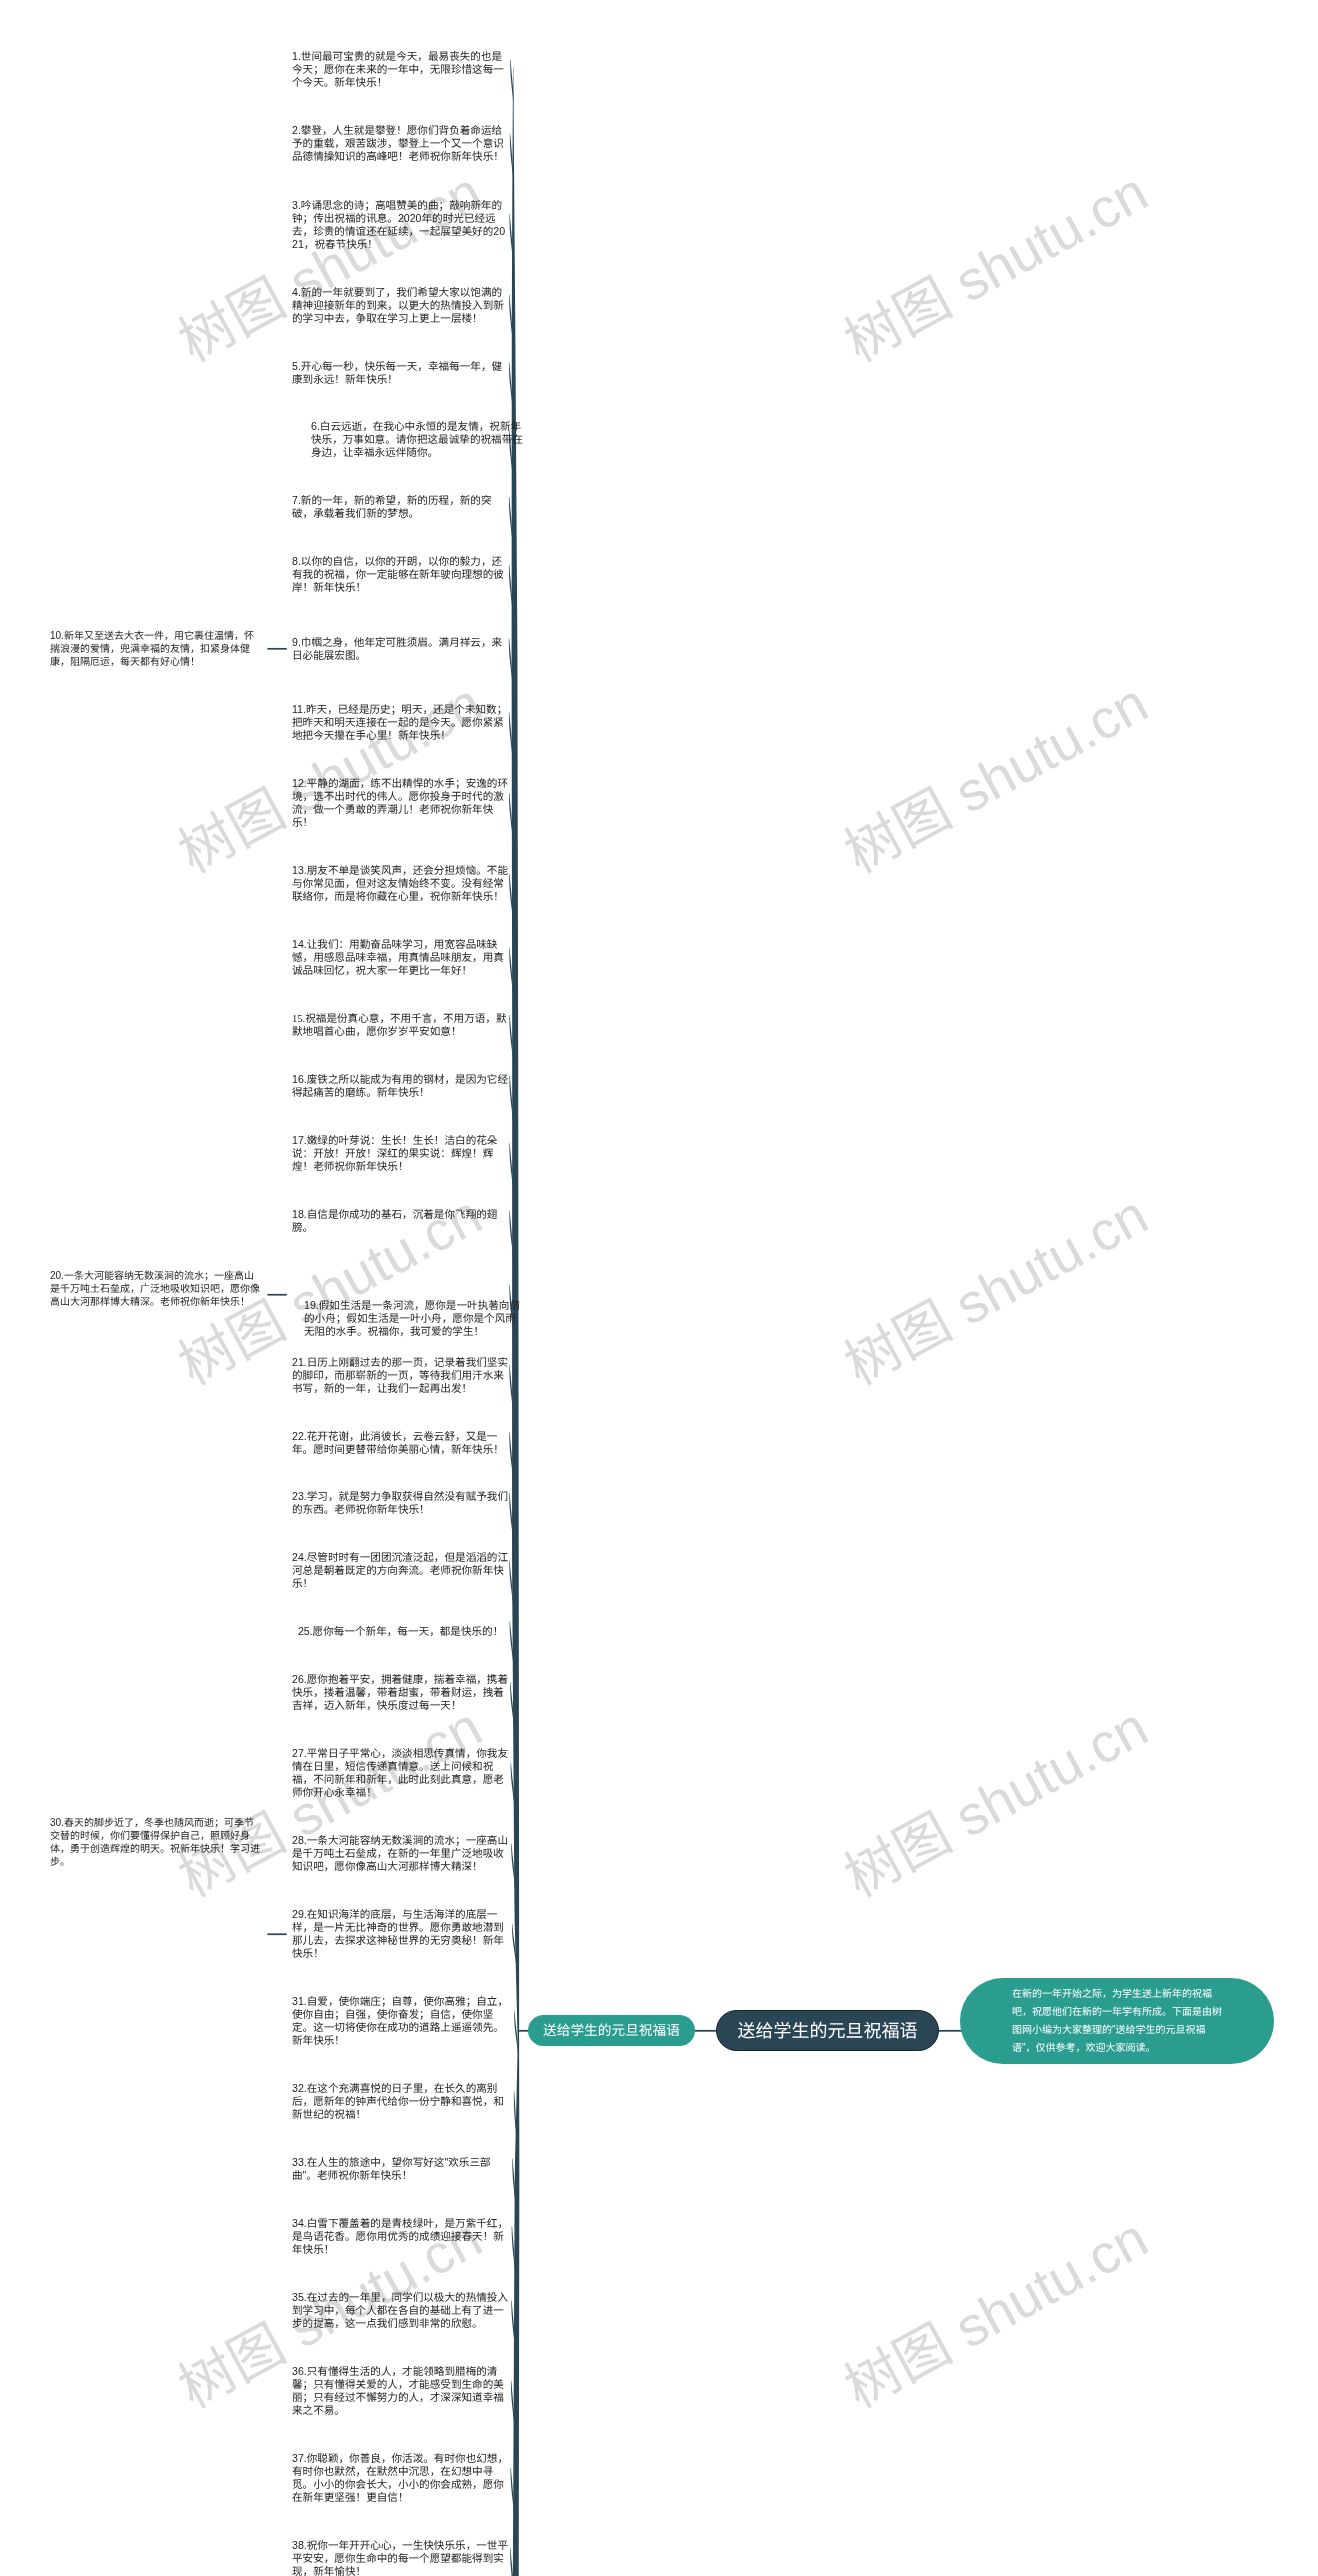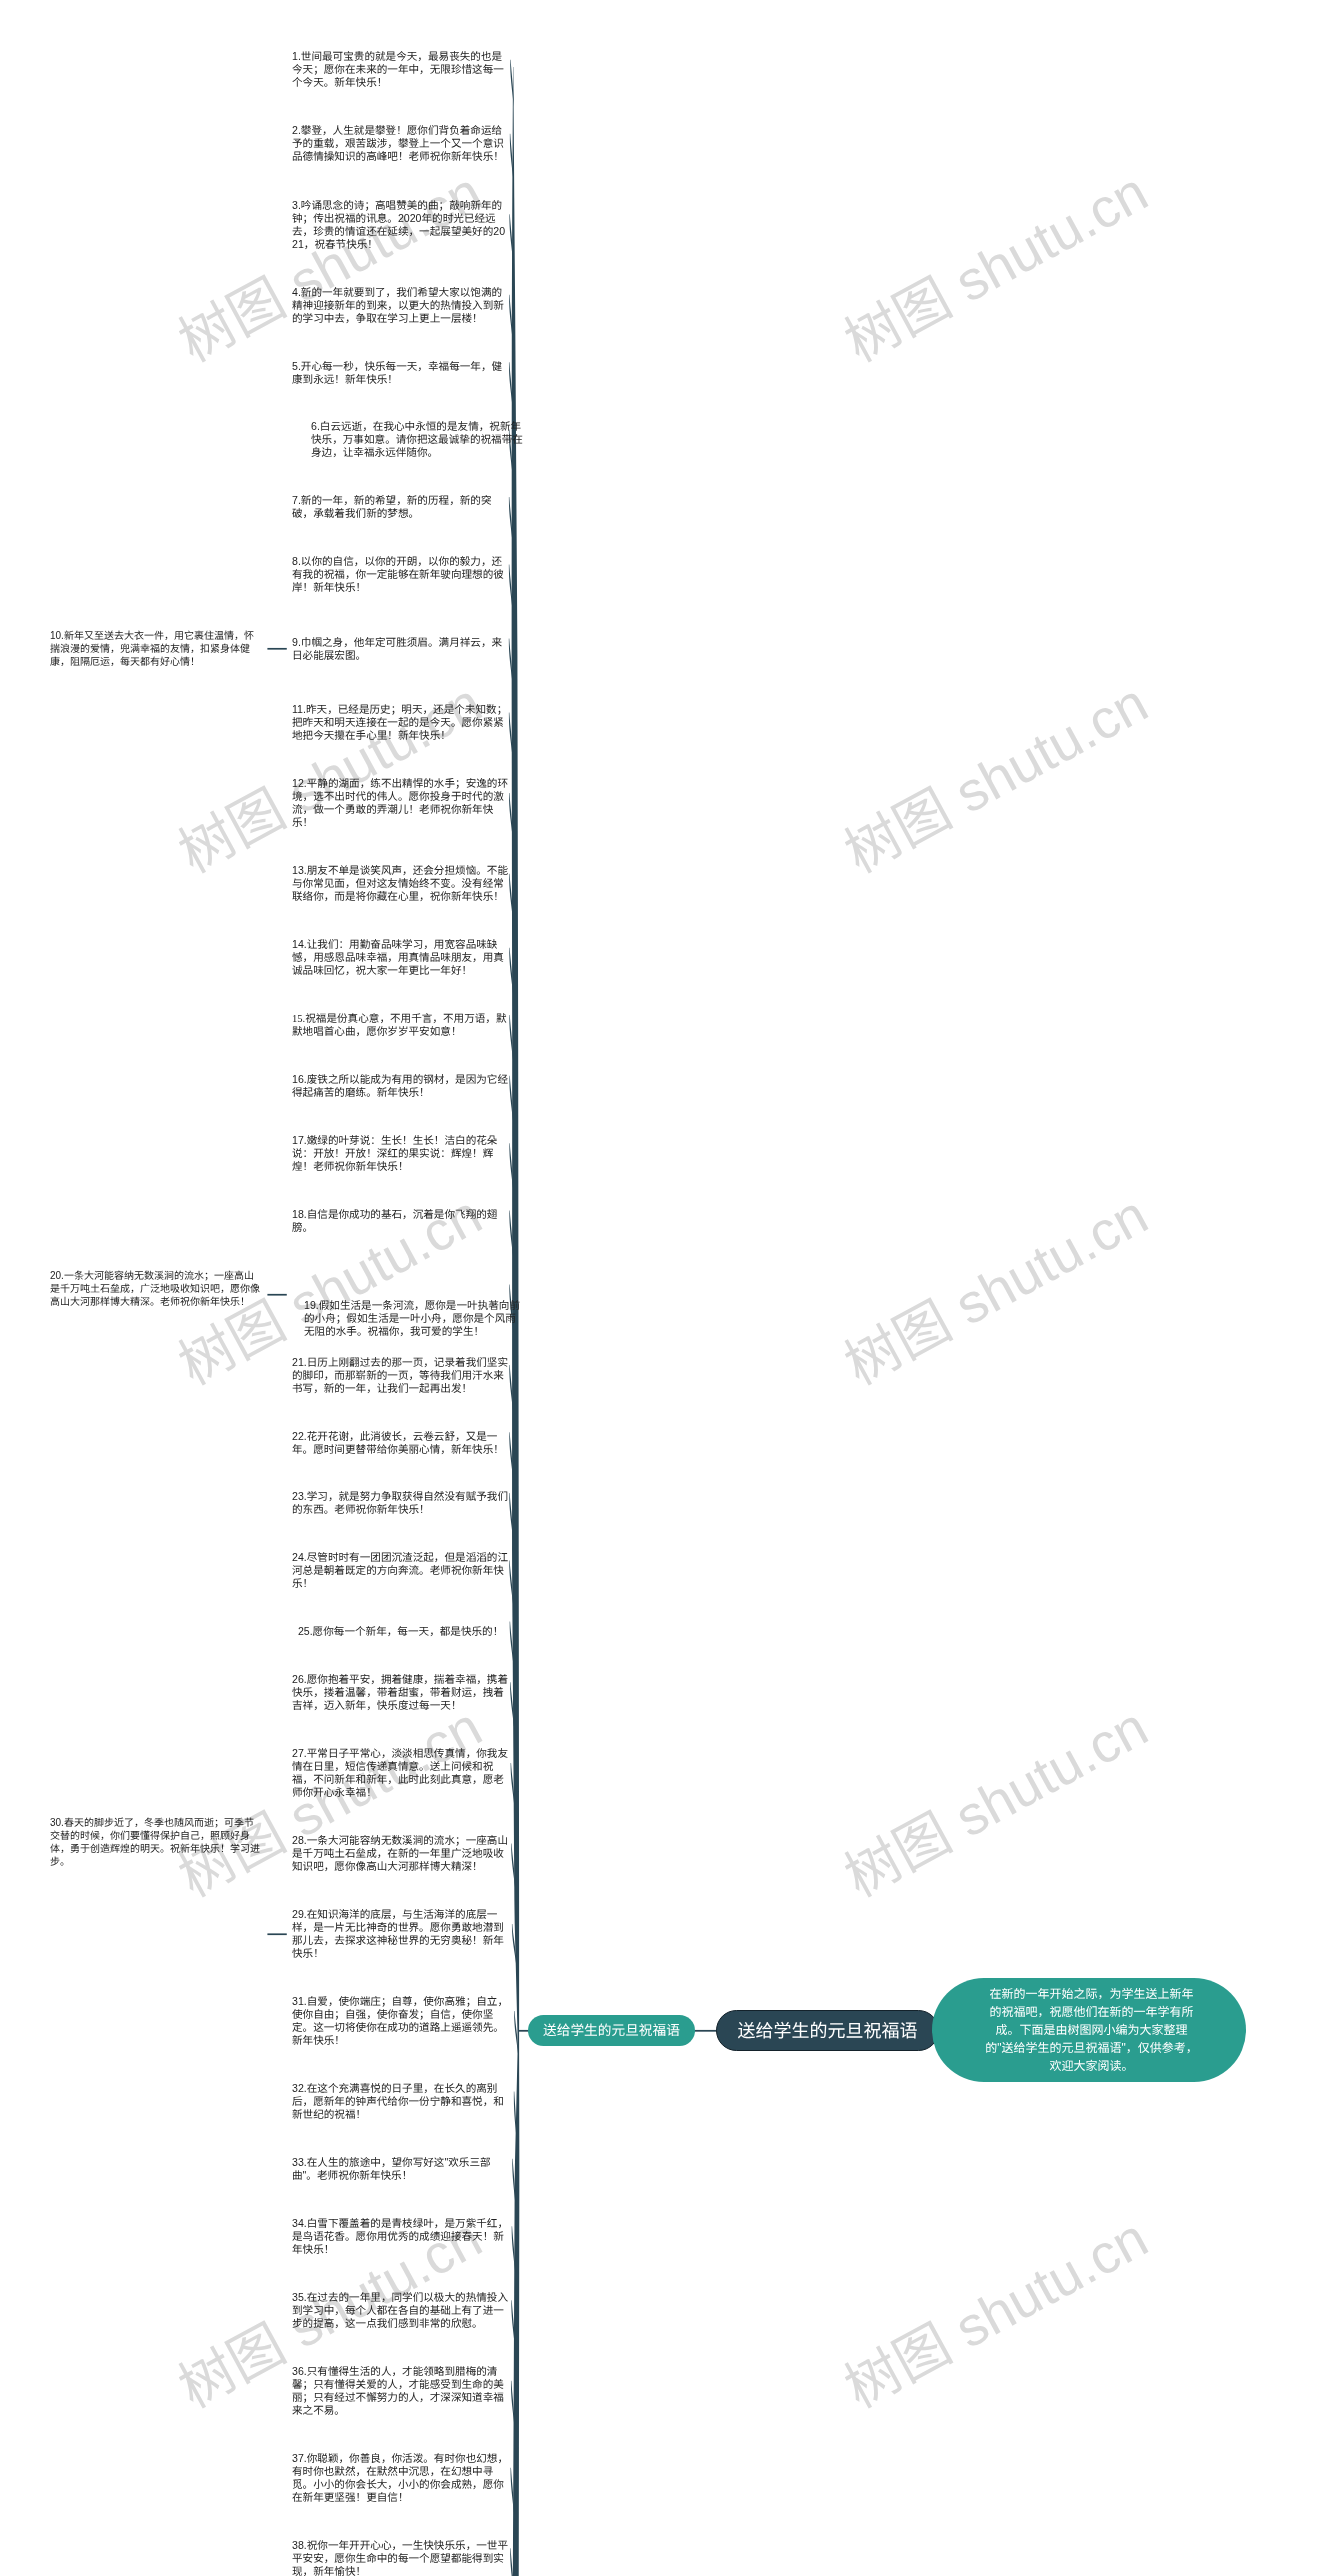--- a/index.html
+++ b/index.html
@@ -181,16 +181,16 @@
       <div class="leaf" style="left: 292px; width: 216px; top: 1995px;">31.自爱，使你端庄；自尊，使你高雅；自立，使你自由；自强，使你奋发；自信，使你坚定。这一切将使你在成功的道路上遥遥领先。新年快乐！</div>
       <div class="leaf" style="left: 292px; width: 216px; top: 2082px;">32.在这个充满喜悦的日子里，在长久的离别后，愿新年的钟声代给你一份宁静和喜悦，和新世纪的祝福！</div>
       <div class="leaf" style="left: 292px; width: 216px; top: 2156px;">33.在人生的旅途中，望你写好这"欢乐三部曲"。老师祝你新年快乐！</div>
       <div class="leaf" style="left: 292px; width: 216px; top: 2217px;">34.白雪下覆盖着的是青枝绿叶，是万紫千红，是鸟语花香。愿你用优秀的成绩迎接春天！新年快乐！</div>
       <div class="leaf" style="left: 292px; width: 216px; top: 2291px;">35.在过去的一年里，同学们以极大的热情投入到学习中，每个人都在各自的基础上有了进一步的提高，这一点我们感到非常的欣慰。</div>
       <div class="leaf" style="left: 292px; width: 216px; top: 2365px;">36.只有懂得生活的人，才能领略到腊梅的清馨；只有懂得关爱的人，才能感受到生命的美丽；只有经过不懈努力的人，才深深知道幸福来之不易。</div>
       <div class="leaf" style="left: 292px; width: 216px; top: 2452px;">37.你聪颖，你善良，你活泼。有时你也幻想，有时你也默然，在默然中沉思，在幻想中寻觅。小小的你会长大，小小的你会成熟，愿你在新年更坚强！更自信！</div>
       <div class="leaf" style="left: 292px; width: 216px; top: 2539px;">38.祝你一年开开心心，一生快快乐乐，一世平平安安，愿你生命中的每一个愿望都能得到实现，新年愉快！</div>
       <div class="pill-green" style="left: 528px; width: 167px; height: 31px; line-height: 31px; font-size: 13.7px; text-align: center; top: 2015px;">送给学生的元旦祝福语</div>
       <div class="pill-dark" style="left: 716px; width: 223px; height: 41px; line-height: 41px; font-size: 18px; text-align: center; top: 2010px;">送给学生的元旦祝福语</div>
-      <div class="pill-green" style="left: 932px; width: 314px; font-size: 12px; line-height: 18px; padding: 7.2px 47px 7.2px 52px; box-sizing: border-box; text-align: center; word-break: break-all; top: 1978px;">在新的一年开始之际，为学生送上新年的祝福吧，祝愿他们在新的一年学有所成。下面是由树图网小编为大家整理的"送给学生的元旦祝福语"，仅供参考，欢迎大家阅读。</div>
+      <div class="pill-green" style="left: 960px; width: 314px; font-size: 10px; line-height: 18px; padding: 7.2px 47px 7.2px 52px; box-sizing: border-box; text-align: left; word-break: break-all; top: 1978px;">在新的一年开始之际，为学生送上新年的祝福吧，祝愿他们在新的一年学有所成。下面是由树图网小编为大家整理的"送给学生的元旦祝福语"，仅供参考，欢迎大家阅读。</div>
     </div>
 </div>
 
 
 </body></html>

